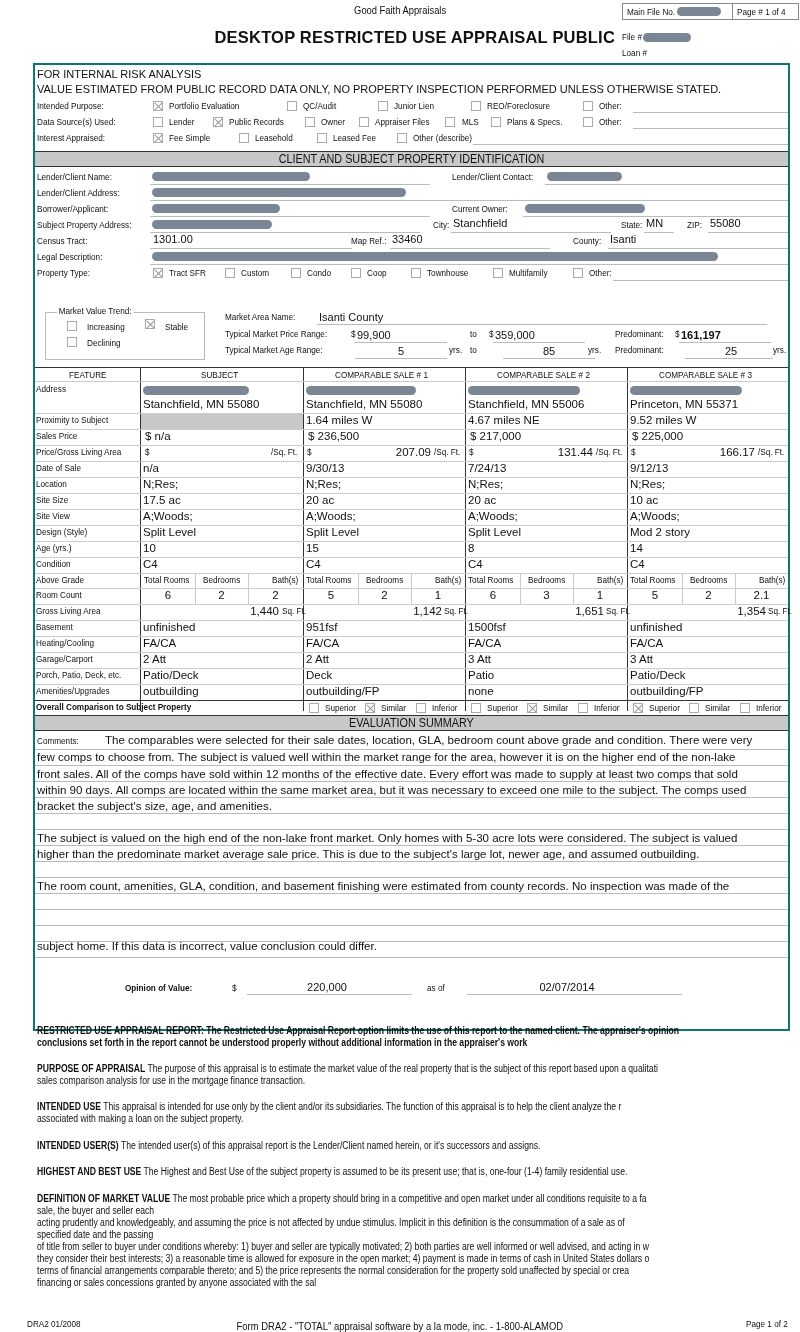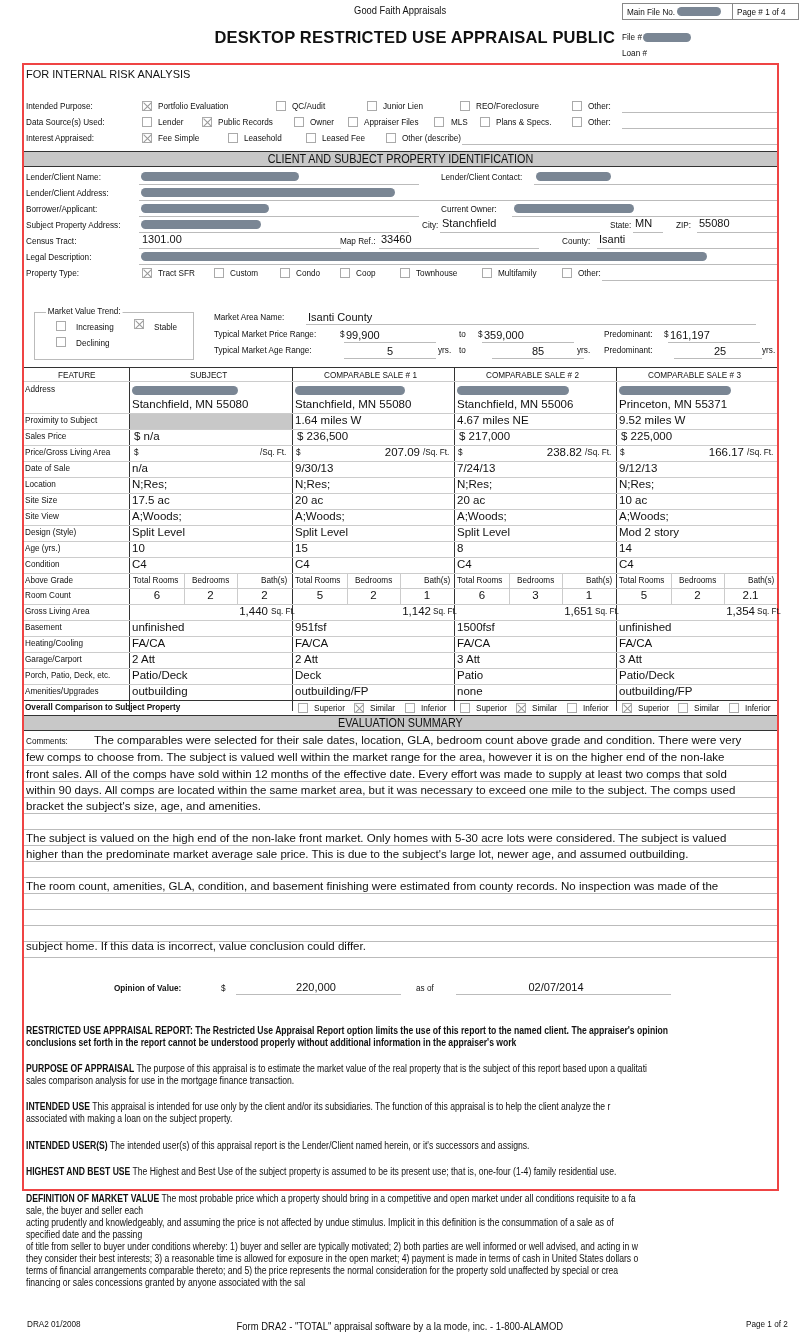--- a/index.html
+++ b/index.html
@@ -10,21 +10,21 @@
   .hdr-company { top: 4px; left: 0; width: 800px; text-align: center; font-size: 11px; }
   .hdr-company span { display:inline-block; transform: scaleX(0.85); }
   .topbox { top: 3px; left: 622px; width: 177px; height: 17px; border: 1px solid #888; display: flex; font-size: 9.5px; }
   .topbox .cell { border-right: 1px solid #888; padding: 2px 4px; white-space: nowrap; display: flex; align-items: center; }
   .topbox .cell:last-child { border-right: none; }
   .blur { display: inline-block; background: #7a8694; border-radius: 8px; height: 9px; filter: blur(0.6px); vertical-align: middle; }
   .title { top: 28px; left: 0; width: 615px; text-align: right; font-size: 16.5px; font-weight: bold; letter-spacing: 0.2px; }
   .fileno { top: 31px; left: 622px; font-size: 10px; }
   .loanno { top: 47px; left: 622px; font-size: 10px; }
 
-  .frame { top: 63px; left: 22px; width: 757px; height: 1128px; border: 2px solid #ef4444; }
+  .frame { top: 63px; left: 33px; width: 757px; height: 968px; border: 2px solid #0f766e; }
   .sec-head { position: absolute; left: 0; right: 0; height: 16px; background: #c8c8c8; border-top: 1.5px solid #333; border-bottom: 1px solid #333; text-align: center; font-size: 12px; line-height: 14px; }
   .sec-head span { display:inline-block; transform: scaleX(0.9); }
   .line { position: absolute; font-size: 11px; white-space: nowrap; }
   .lbl { position: absolute; font-size: 9.5px; white-space: nowrap; transform: scaleX(0.86); transform-origin: left center; }
   .val { position: absolute; font-size: 11px; white-space: nowrap; }
   .uline { position: absolute; height: 0; border-bottom: 1px solid #bbb; }
   .cb { position: absolute; width: 10px; height: 10px; border: 1px solid #aaa; background: #fff; }
   .cb.x::before, .cb.x::after { content: ""; position: absolute; left: -1px; top: 3.5px; width: 11px; height: 1px; background: #999; }
   .cb.x::before { transform: rotate(45deg); }
   .cb.x::after { transform: rotate(-45deg); }
@@ -54,20 +54,21 @@
       <span class="cond">Page # 1 of 4</span>
     </div>
 </div>
 <div class="abs title">DESKTOP RESTRICTED USE APPRAISAL PUBLIC</div>
 <div class="abs fileno"><span class="cond">File #</span><span class="blur" style="width:48px;margin-left:-2px;"></span></div>
 <div class="abs loanno"><span class="cond">Loan #</span></div>
 
 <div class="abs frame">
 
   <div class="line" style="top:3px;left:2px;">FOR INTERNAL RISK ANALYSIS</div>
+  <div class="line" style="top:18px;left:2px;">VALUE ESTIMATED FROM PUBLIC RECORD DATA ONLY, NO PROPERTY INSPECTION PERFORMED UNLESS OTHERWISE STATED.</div>
 
   <div class="lbl" style="top:35px;left:2px;">Intended Purpose:</div>
   <div class="cb x" style="top:36px;left:118px;"></div>
   <div class="cbl" style="top:35px;left:134px;">Portfolio Evaluation</div>
   <div class="cb" style="top:36px;left:252px;"></div>
   <div class="cbl" style="top:35px;left:268px;">QC/Audit</div>
   <div class="cb" style="top:36px;left:343px;"></div>
   <div class="cbl" style="top:35px;left:359px;">Junior Lien</div>
   <div class="cb" style="top:36px;left:436px;"></div>
   <div class="cbl" style="top:35px;left:452px;">REO/Foreclosure</div>
@@ -184,21 +185,21 @@
   <div class="lbl" style="top:263px;left:190px;">Typical Market Price Range:</div>
   <div class="cbl" style="top:263px;left:316px;">$</div>
   <div class="val" style="top:264px;left:322px;">99,900</div>
   <div class="uline" style="top:277px;left:320px;width:92px;"></div>
   <div class="cbl" style="top:263px;left:435px;">to</div>
   <div class="cbl" style="top:263px;left:454px;">$</div>
   <div class="val" style="top:264px;left:460px;">359,000</div>
   <div class="uline" style="top:277px;left:458px;width:92px;"></div>
   <div class="cbl" style="top:263px;left:580px;">Predominant:</div>
   <div class="cbl" style="top:263px;left:640px;">$</div>
-  <div class="val" style="top:264px;left:646px;">161,197</div>
+  <div class="val" style="top:264px;left:646px;font-weight:bold;">161,197</div>
   <div class="uline" style="top:277px;left:644px;width:92px;"></div>
 
   <div class="lbl" style="top:279px;left:190px;">Typical Market Age Range:</div>
   <div class="val" style="top:280px;left:320px;width:92px;text-align:center;">5</div>
   <div class="uline" style="top:293px;left:320px;width:92px;"></div>
   <div class="cbl" style="top:279px;left:414px;">yrs.</div>
   <div class="cbl" style="top:279px;left:435px;">to</div>
   <div class="val" style="top:280px;left:468px;width:92px;text-align:center;">85</div>
   <div class="uline" style="top:293px;left:468px;width:92px;"></div>
   <div class="cbl" style="top:279px;left:553px;">yrs.</div>
@@ -332,21 +333,21 @@
     <div class="cb x" style="top:336px;left:330px;"></div>
     <div class="cbl" style="top:335px;left:346px;">Similar</div>
     <div class="cb" style="top:336px;left:381px;"></div>
     <div class="cbl" style="top:335px;left:397px;">Inferior</div>
 
     <span class="blur abs" style="top:19px;left:433px;width:112px;"></span>
     <div class="cell-txt" style="top:31px;left:433px;">Stanchfield, MN 55006</div>
     <div class="cell-txt" style="top:47px;left:433px;">4.67 miles NE</div>
     <div class="cell-txt" style="top:63px;left:435px;">$ 217,000</div>
     <div class="cell-lbl" style="top:79px;left:434px;">$</div>
-    <div class="cell-txt" style="top:79px;left:462px;width:96px;text-align:right;">238.82</div>
+    <div class="cell-txt" style="top:79px;left:462px;width:96px;text-align:right;">131.44</div>
     <div class="cell-lbl" style="top:79px;left:561px;">/Sq. Ft.</div>
     <div class="cell-txt" style="top:95px;left:433px;">7/24/13</div>
     <div class="cell-txt" style="top:111px;left:433px;">N;Res;</div>
     <div class="cell-txt" style="top:127px;left:433px;">20 ac</div>
     <div class="cell-txt" style="top:143px;left:433px;">A;Woods;</div>
     <div class="cell-txt" style="top:159px;left:433px;">Split Level</div>
     <div class="cell-txt" style="top:175px;left:433px;">8</div>
     <div class="cell-txt" style="top:191px;left:433px;">C4</div>
     <div class="cell-lbl" style="top:207px;left:433px;">Total Rooms</div>
     <div class="cell-lbl" style="top:207px;left:493px;">Bedrooms</div>

